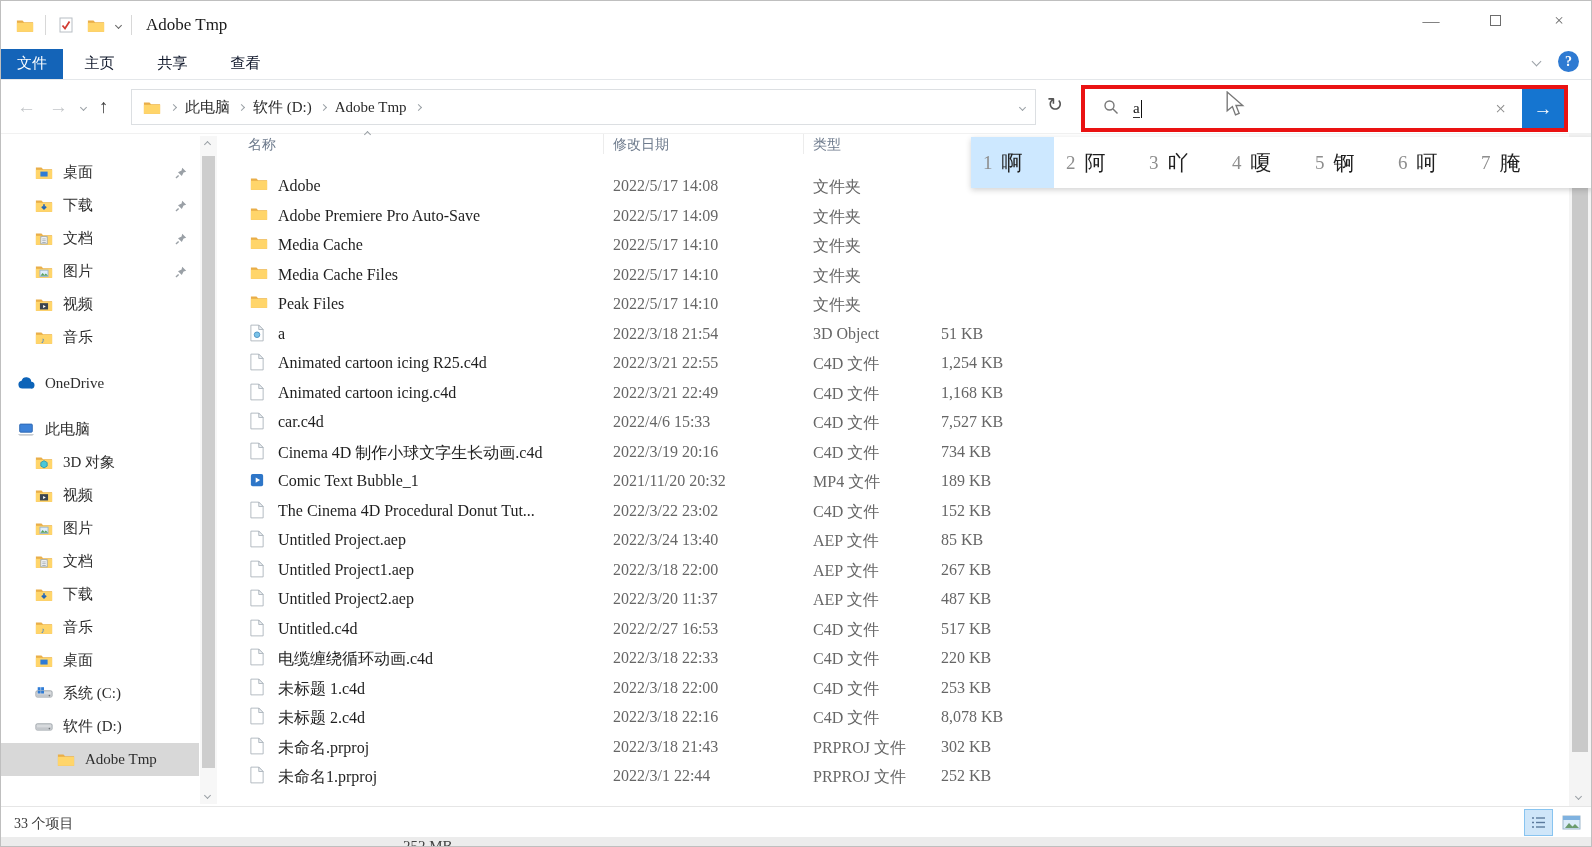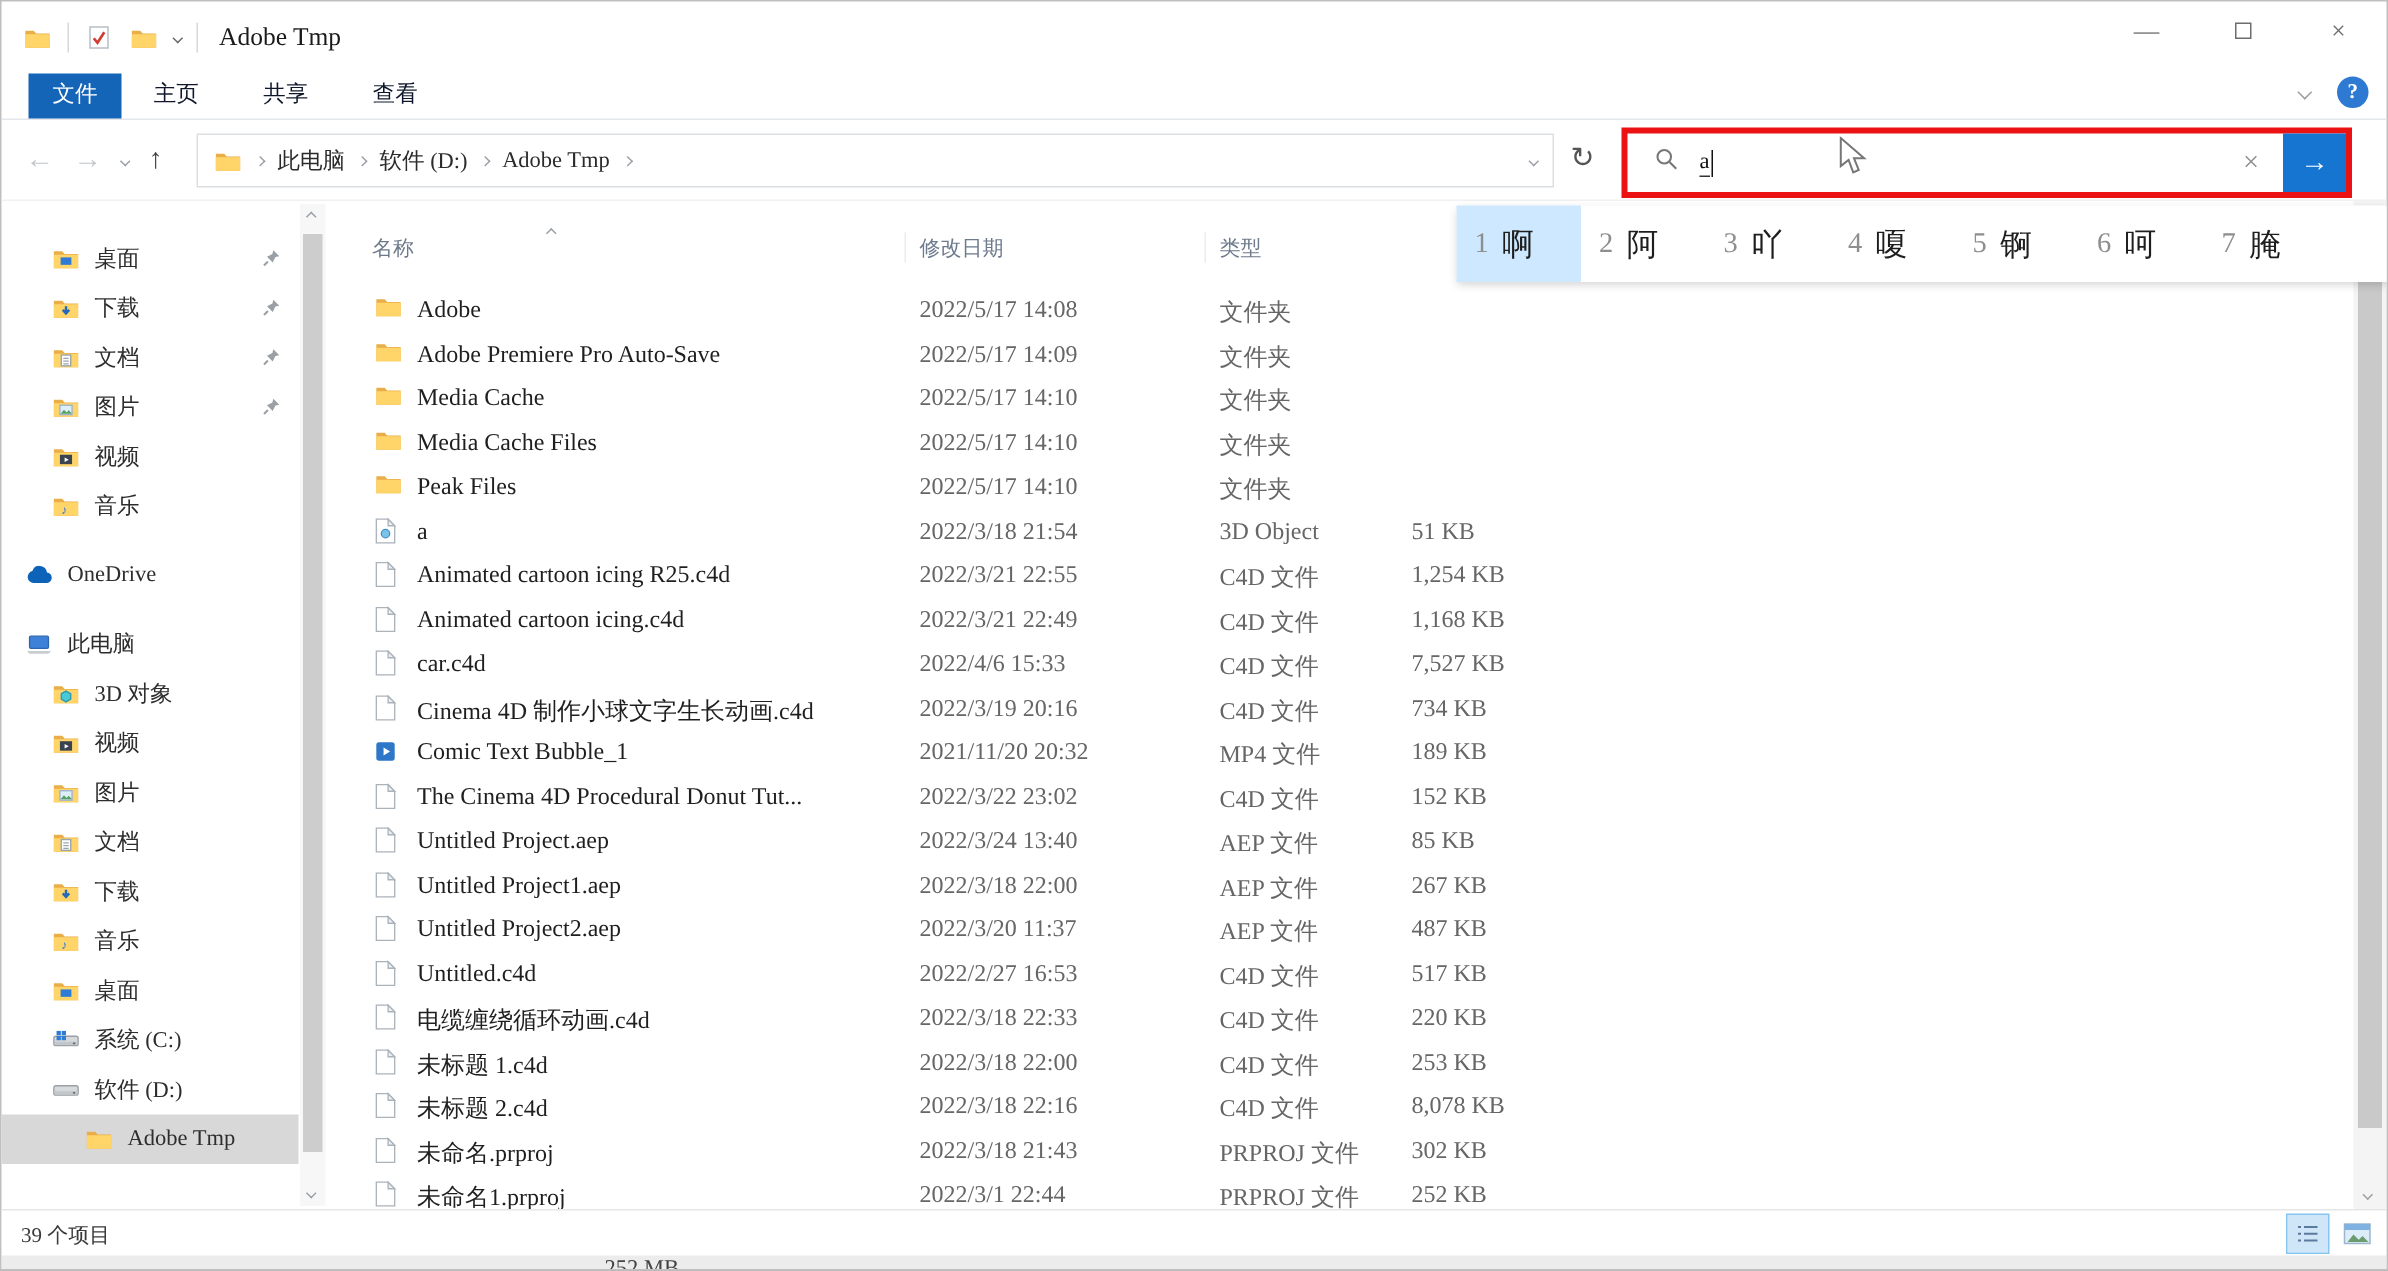--- a/index.html
+++ b/index.html
@@ -16,21 +16,21 @@
 .maxbox{display:inline-block;width:11px;height:11px;border:1.5px solid #6d6d6d;margin-top:14px}
 .chev{display:inline-block;width:7px;height:7px;border-right:1.6px solid #666;border-bottom:1.6px solid #666}
 .chev.down{transform:rotate(45deg)}
 .chev.up{transform:rotate(-135deg)}
 .chev.right{transform:rotate(-45deg)}
 .chev.small{width:5px;height:5px}
 .chev.lite{border-color:#9aa0a6}
 
 .tabstrip{position:absolute;top:48px;left:0;right:0;height:31px;border-bottom:1px solid #e4e7ea;display:flex}
 .tab{width:73px;text-align:center;font-size:15px;color:#0f172a;line-height:29px}
-.tab.active{width:62px;margin-left:18px;background:var(--tab-blue,#1464b8);color:#fff}
+.tab.active{width:62px;background:var(--tab-blue,#1464b8);color:#fff}
 .ribbon-right{position:absolute;right:12px;top:50px;display:flex;align-items:center;gap:18px}
 .help{width:21px;height:21px;border-radius:50%;background:#2e7ad2;color:#fff;font-size:14px;
   text-align:center;line-height:21px;font-weight:bold}
 
 .navbar{position:absolute;top:79px;left:0;right:0;height:54px;border-bottom:1px solid #f1f1f1}
 .navbtns{position:absolute;left:16px;top:0;height:54px;display:flex;align-items:center;gap:13px}
 .navbtn{font-size:19px;color:#444}
 .navbtn.disabled{color:#c3c6c9}
 .addr{position:absolute;left:130px;top:9px;width:905px;height:36px;border:1px solid #dcdfe2;
   display:flex;align-items:center;padding:0 10px;gap:9px;font-size:15px;color:#2b2b2b}
@@ -63,21 +63,21 @@
 .side-item.lvl2{padding-left:55px}
 .side-item.gap{margin-top:13px}
 .side-item.selected{background:#d8d8d8}
 .side-item .pin{position:absolute;right:12px;top:10px}
 .icon18{width:20px;display:flex;justify-content:center;flex:0 0 auto}
 .sscroll{position:absolute;top:135px;left:199px;width:17px;height:668px;background:#f7f7f7}
 .sscroll .a-up{position:absolute;top:6px;left:5px}
 .sscroll .a-dn{position:absolute;bottom:6px;left:5px}
 .sthumb{position:absolute;top:20px;left:2px;width:13px;height:612px;background:#cdcdcd}
 
-.filearea{position:absolute;top:147px;left:230px;width:1340px;height:672px}
+.filearea{position:absolute;top:126px;left:230px;width:1340px;height:672px}
 .fheader{position:relative;height:34px;font-size:14px;color:#6d7a8c}
 .h-name{position:absolute;left:17px;top:9px}
 .h-date{position:absolute;left:382px;top:9px}
 .h-type{position:absolute;left:582px;top:9px}
 .h-sort{position:absolute;left:134px;top:5px}
 .h-sep{position:absolute;top:7px;width:1px;height:20px;background:#ececec}
 .rows{position:absolute;top:44px;left:0;right:0}
 .row{height:29.5px;position:relative;font-size:16px}
 .c-icon{position:absolute;left:19px;top:5px}
 .c-name{position:absolute;left:47px;top:6px;color:#1f1f1f;white-space:nowrap}
@@ -657,21 +657,21 @@
           <span class="c-size">252 KB</span>
         </div>
       </div>
   </div>
   <div class="fscroll">
     <div class="fthumb"></div>
     <span class="chev down small lite a-dn"></span>
   </div>
 
   <div class="statusbar">
-    <span class="scount">39 个项目</span>
+    <span class="scount">33 个项目</span>
     <div class="viewbtns">
       <span class="vbtn active">
         <svg width="17" height="15" viewBox="0 0 17 15">
             <g stroke="#5b7a9d" stroke-width="1.4">
               <line x1="2" y1="3" x2="4" y2="3"></line>
               <line x1="6" y1="3" x2="15" y2="3"></line>
               <line x1="2" y1="7.5" x2="4" y2="7.5"></line>
               <line x1="6" y1="7.5" x2="15" y2="7.5"></line>
               <line x1="2" y1="12" x2="4" y2="12"></line>
               <line x1="6" y1="12" x2="15" y2="12"></line>

